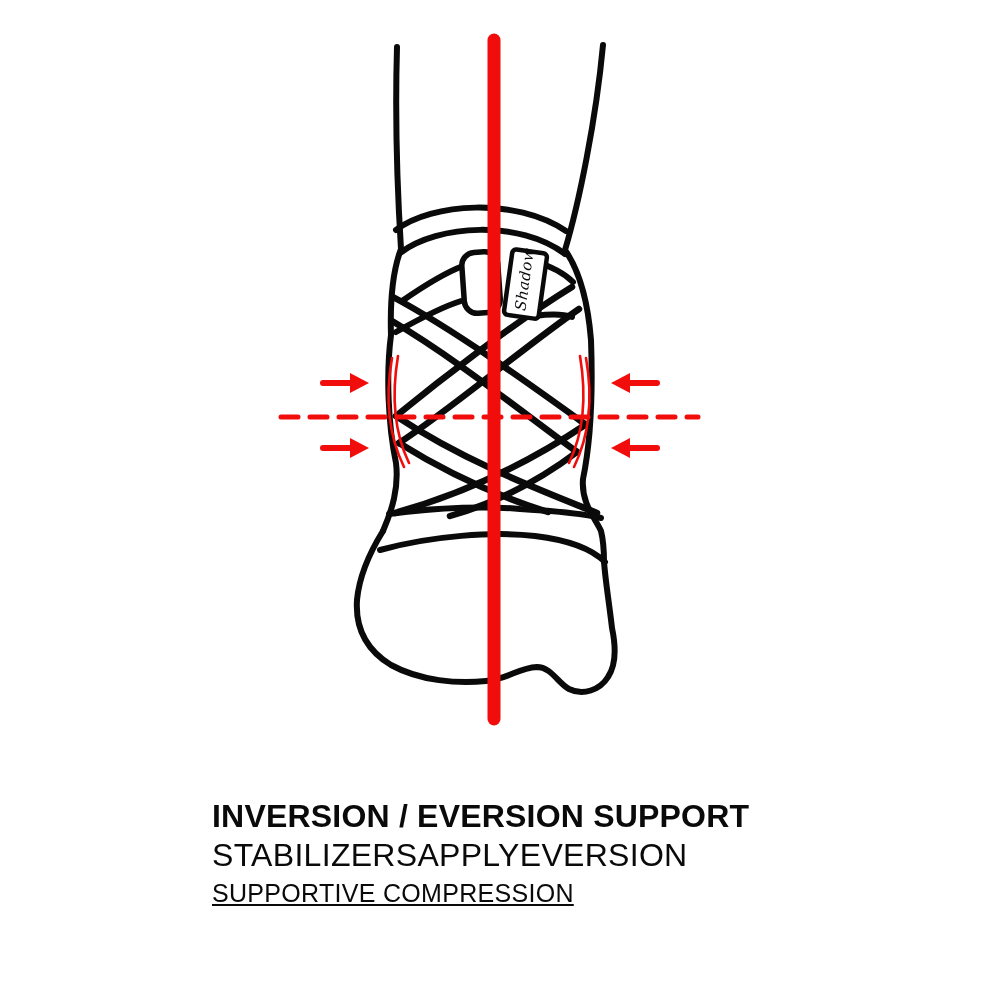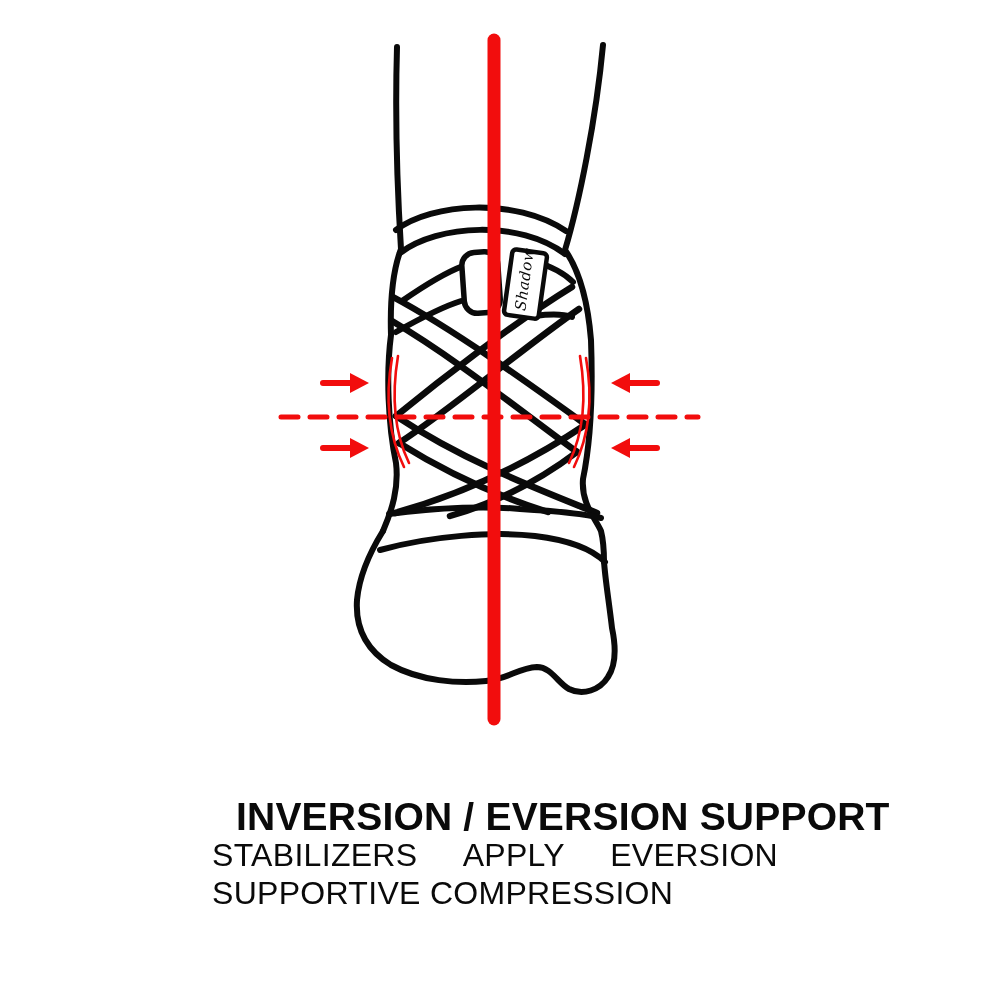--- a/index.html
+++ b/index.html
@@ -12,41 +12,41 @@
   }
   #figure-svg{position:absolute;left:0;top:0;width:1000px;height:1000px;}
   .caption{
     position:absolute;
     left:212px;
     top:797px;
     width:566px;
     color:var(--ink,#0a0a0a);
   }
   .caption-title{
-    font-size:39px;
+    font-size:32px;
     font-weight:bold;
     letter-spacing:0.2px;
     line-height:39px;
     white-space:nowrap;
-    margin-left:24px;
   }
   .caption-line2{
     display:flex;
-    justify-content:space-between;
+    justify-content:flex-start;
     font-size:32px;
     font-weight:normal;
     line-height:38px;
     letter-spacing:0.3px;
   }
   .caption-line3{
-    font-size:32px;
+    font-size:25px;
     font-weight:normal;
     line-height:38px;
     letter-spacing:0.3px;
     white-space:nowrap;
+    text-decoration:underline;
   }
   .blk{stroke:var(--ink,#0a0a0a);fill:none;stroke-linecap:round;stroke-linejoin:round;}
   .red{stroke:var(--accent,#f20d0d);fill:none;stroke-linecap:round;}
   .redfill{fill:var(--accent,#f20d0d);stroke:none;}
   .whitefill{fill:#ffffff;}
   .brandtext{
     font-family:"DejaVu Serif", serif;
     font-style:italic;
     font-size:15px;
     letter-spacing:0.5px;

